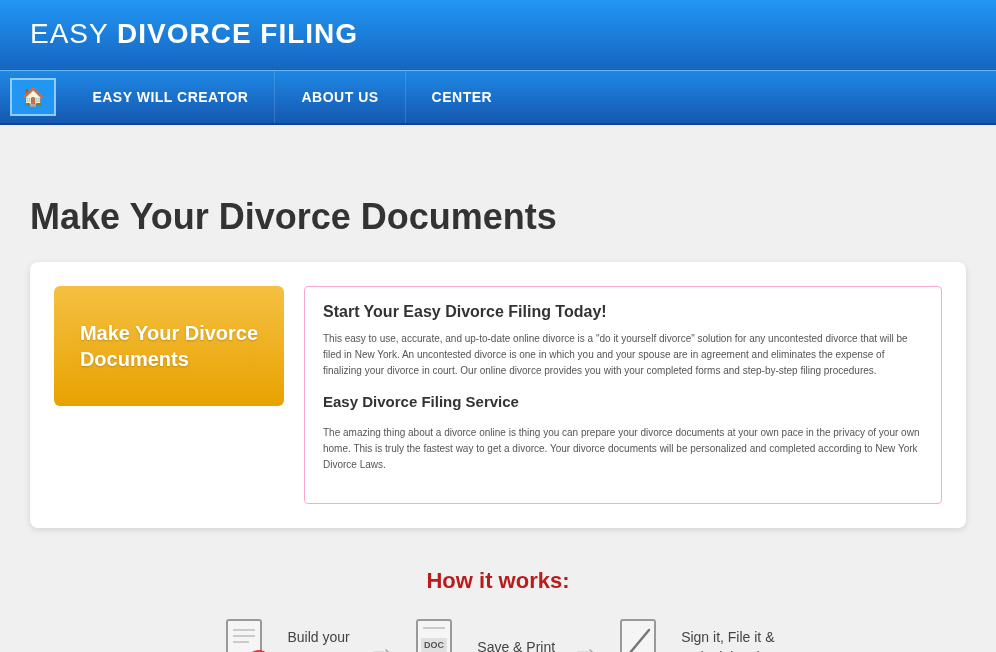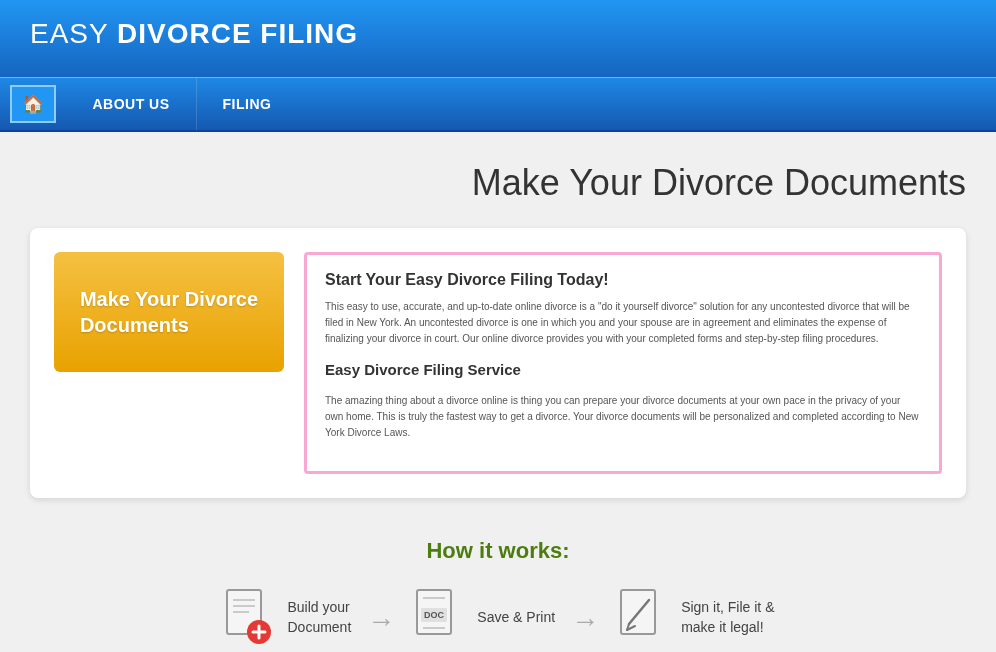--- a/index.html
+++ b/index.html
@@ -1,21 +1,21 @@
 <!DOCTYPE html>
 <html><head>
   <meta charset="utf-8">
   <style>
     * { margin: 0; padding: 0; box-sizing: border-box; }
     body { font-family: Arial, sans-serif; background: #f0f0f0; width: 996px; }
 
     
     .site-header {
       background: linear-gradient(to bottom, #2196f3, #1565c0);
-      padding: 18px 30px 27px 30px;
+      padding: 18px 30px 20px 30px;
       border-bottom: 1px solid rgba(255,255,255,0.3);
     }
     .site-title {
       color: #fff;
       font-size: 28px;
       font-weight: 300;
       letter-spacing: 1px;
     }
     .site-title strong {
       font-weight: 700;
@@ -54,25 +54,26 @@
       border-right: 1px solid rgba(255,255,255,0.15);
     }
     .nav-item:last-child { border-right: none; }
 
     
     .main-content {
       background: #f0f0f0;
       padding: 30px 30px;
     }
     .page-title {
-      text-align: right;
+      text-align: left;
       font-size: 36px;
-      font-weight: 400;
+      font-weight: 700;
       color: #333;
       margin-bottom: 24px;
+      margin-top: 41px;
     }
 
     
     .card {
       background: #fff;
       border-radius: 8px;
       box-shadow: 0 2px 6px rgba(0,0,0,0.12);
       padding: 24px;
       display: flex;
       gap: 20px;
@@ -96,21 +97,21 @@
       text-align: left;
       line-height: 1.3;
       min-height: 120px;
       display: flex; align-items: center; justify-content: center;
       text-shadow: 0 1px 2px rgba(0,0,0,0.2);
     }
 
     
     .card-right {
       flex: 1;
-      border: 3px solid #f9a8d4;
+      border: 1px solid #f9a8d4;
       border-radius: 4px;
       padding: 16px 18px;
     }
     .card-right h3 {
       font-size: 16px;
       font-weight: 700;
       color: #333;
       margin-bottom: 10px;
     }
     .card-right p {
@@ -127,21 +128,21 @@
     }
 
     
     .how-it-works {
       text-align: center;
       padding: 10px 0 20px 0;
     }
     .how-it-works h2 {
       font-size: 22px;
       font-weight: 700;
-      color: #4d7c0f;
+      color: #b91c1c;
       margin-bottom: 24px;
     }
     .steps {
       display: flex;
       align-items: center;
       justify-content: center;
       gap: 0;
     }
     .step {
       display: flex;
@@ -203,22 +204,23 @@
 <body>
 
 <header class="site-header">
   <div class="site-title">
     <span>EASY </span><strong>DIVORCE FILING</strong>
   </div>
 </header>
 
 <nav class="main-nav">
   <button class="nav-home">🏠</button>
+  <a class="nav-item">EASY WILL CREATOR</a>
   <a class="nav-item">ABOUT US</a>
-  <a class="nav-item">FILING</a>
+  <a class="nav-item">CENTER</a>
 </nav>
 
 <main class="main-content">
 
   <h1 class="page-title">Make Your Divorce Documents</h1>
 
   <div class="card">
     <div class="card-left">
       <button class="make-docs-btn">
         <span>Make Your Divorce<br>Documents</span>

